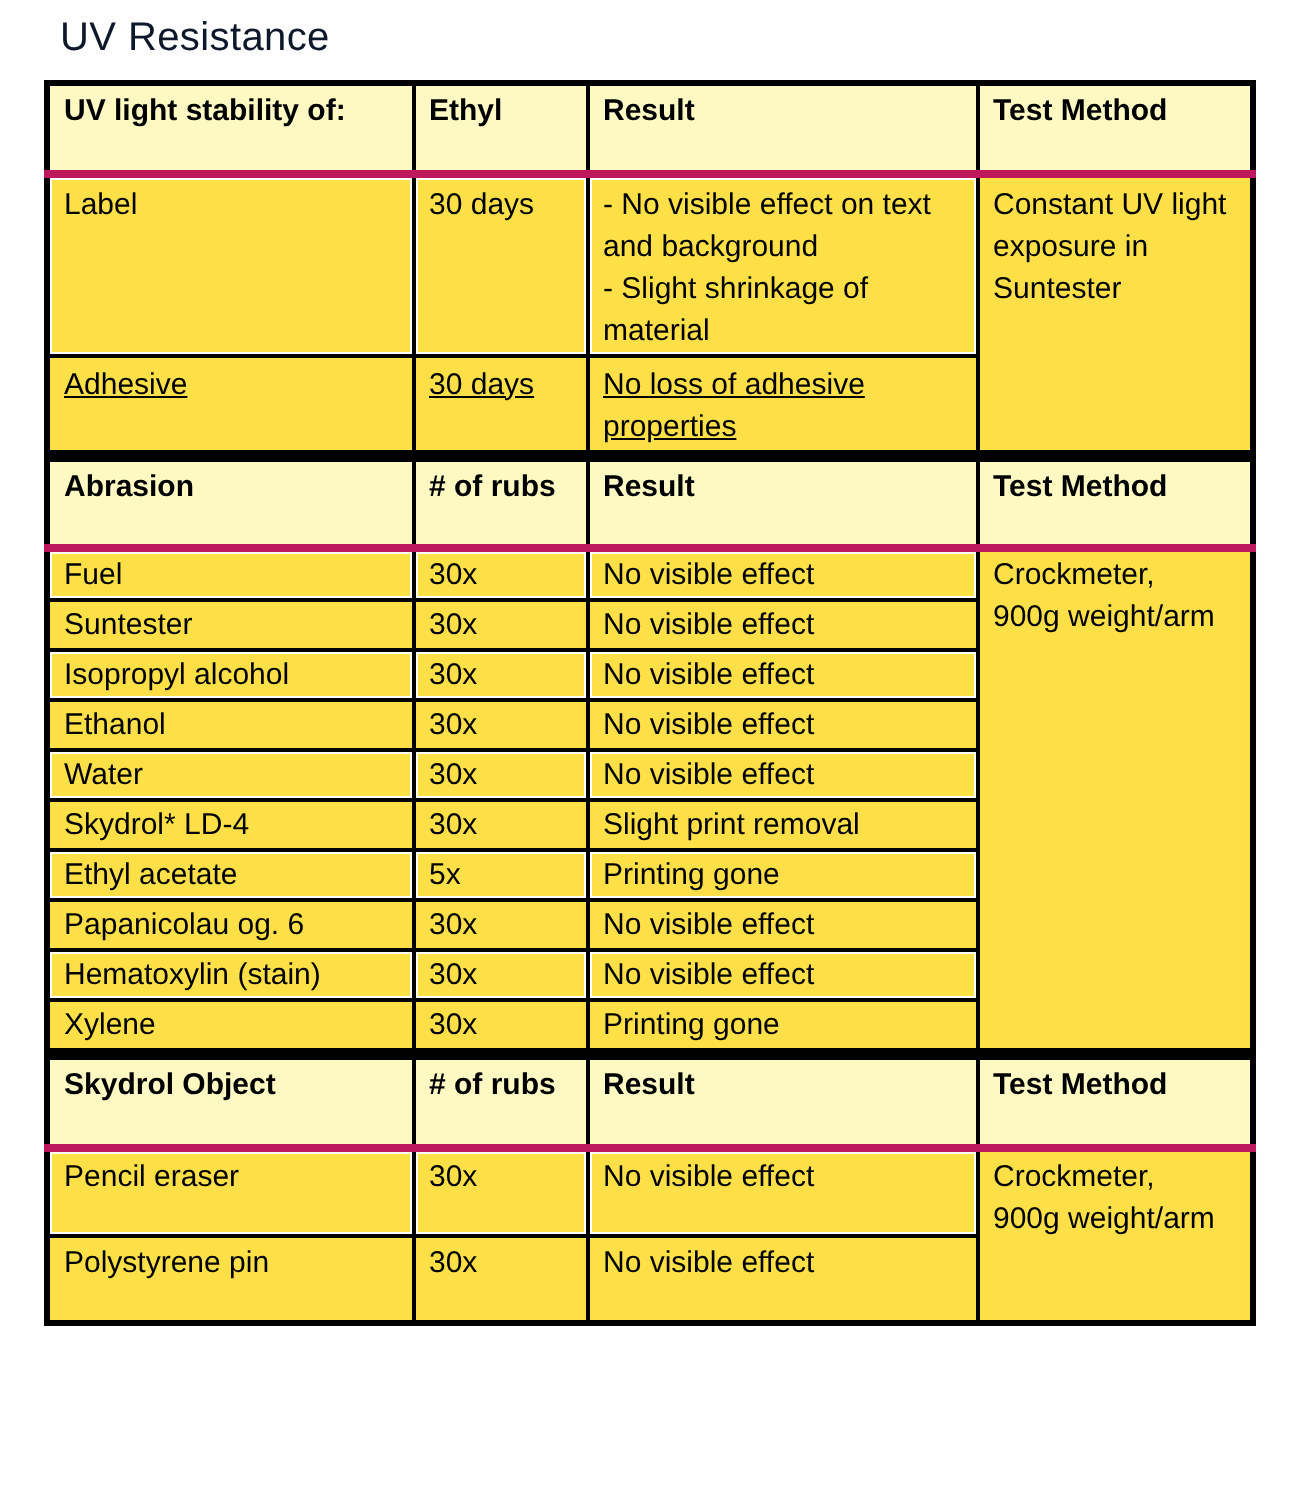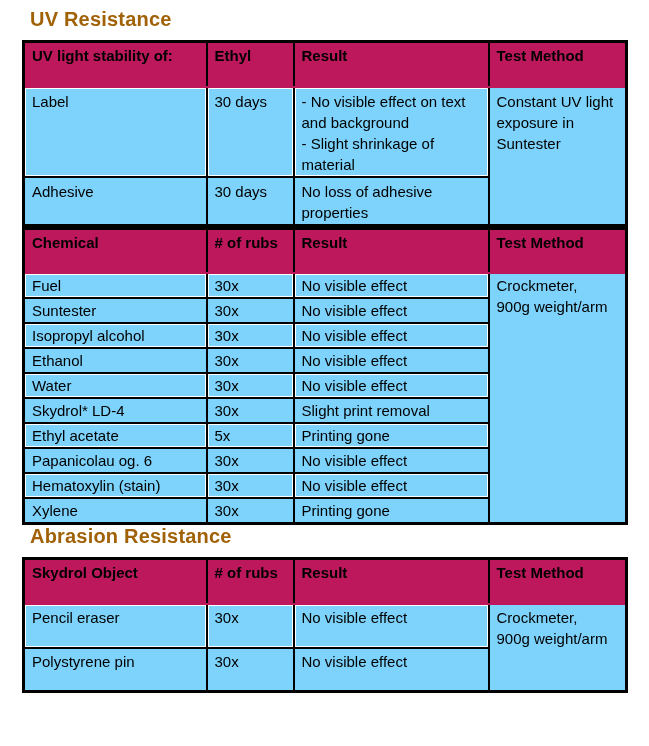--- a/index.html
+++ b/index.html
@@ -12,24 +12,24 @@
   .page {
     width: 649px;
     height: 746px;
     box-sizing: border-box;
     padding: 8px 22px 0 22px;
     background: #ffffff;
     overflow: hidden;
   }
   h2.section-title {
     font-size: 20px;
-    font-weight: bold;
+    font-weight: normal;
     letter-spacing: 0.2px;
     margin: 0 0 9px 8px;
-    color: #a16207;
+    color: #0f172a;
   }
   .mt-uv { margin-top: 4px; }
   .mt-chem { margin-top: 26px; }
   .mt-abr { margin-top: 21px; }
 
   table.spec {
     border-collapse: collapse;
     table-layout: fixed;
     width: 603px;
     border: 3px solid #000000;
@@ -39,37 +39,37 @@
     box-sizing: border-box;
     font-size: 15px;
     text-align: left;
     vertical-align: top;
     overflow: hidden;
   }
   table.spec thead th {
     font-weight: bold;
     padding: 4px 7px;
     height: 45px;
-    border-bottom: 2px solid #be185d;
-    background: #be185d;
+    border-bottom: 4px solid #be185d;
+    background: #fef9c3;
   }
   table.spec td {
     padding: 1px 7px;
     line-height: 21px;
-    background: #7dd3fc;
+    background: #fde047;
   }
   td.shaded {
     background: #c4c4c4;
     box-shadow: inset 0 0 0 1px #ffffff;
   }
   td.multiline { white-space: pre-line; }
 
   
   tr.uv-row-1 td { height: 84px; padding-top: 3px; }
-  tr.uv-row-2 td { height: 46px; padding-top: 3px; }
+  tr.uv-row-2 td { height: 46px; padding-top: 3px; text-decoration: underline; }
   td.testmethod { padding-top: 3px; line-height: 22px; }
 
   
   tr.data-row td { height: 25px; line-height: 21px; padding-top: 1px; }
   tr.abr-row td  { height: 44px; line-height: 21px; padding-top: 2px; }
 
   col.c1 { width: 183px; }
   col.c2 { width: 87px; }
   col.c3 { width: 195px; }
   col.c4 { width: 138px; }
@@ -113,21 +113,21 @@
 
   <table class="spec">
     <colgroup>
         <col class="c1">
         <col class="c2">
         <col class="c3">
         <col class="c4">
       </colgroup>
     <thead>
       <tr>
-        <th>Chemical</th>
+        <th>Abrasion</th>
         <th># of rubs</th>
         <th>Result</th>
         <th>Test Method</th>
       </tr>
     </thead>
     <tbody>
       <tr class="data-row">
         <td class="shaded">Fuel</td>
         <td class="shaded">30x</td>
         <td class="shaded">No visible effect</td>
@@ -175,21 +175,20 @@
         <td class="shaded">No visible effect</td>
       </tr>
       <tr class="data-row">
         <td>Xylene</td>
         <td>30x</td>
         <td>Printing gone</td>
       </tr>
     </tbody>
   </table>
 
-  <h2 class="section-title mt-abr">Abrasion Resistance</h2>
   <table class="spec">
     <colgroup>
         <col class="c1">
         <col class="c2">
         <col class="c3">
         <col class="c4">
       </colgroup>
     <thead>
       <tr>
         <th>Skydrol Object</th>

